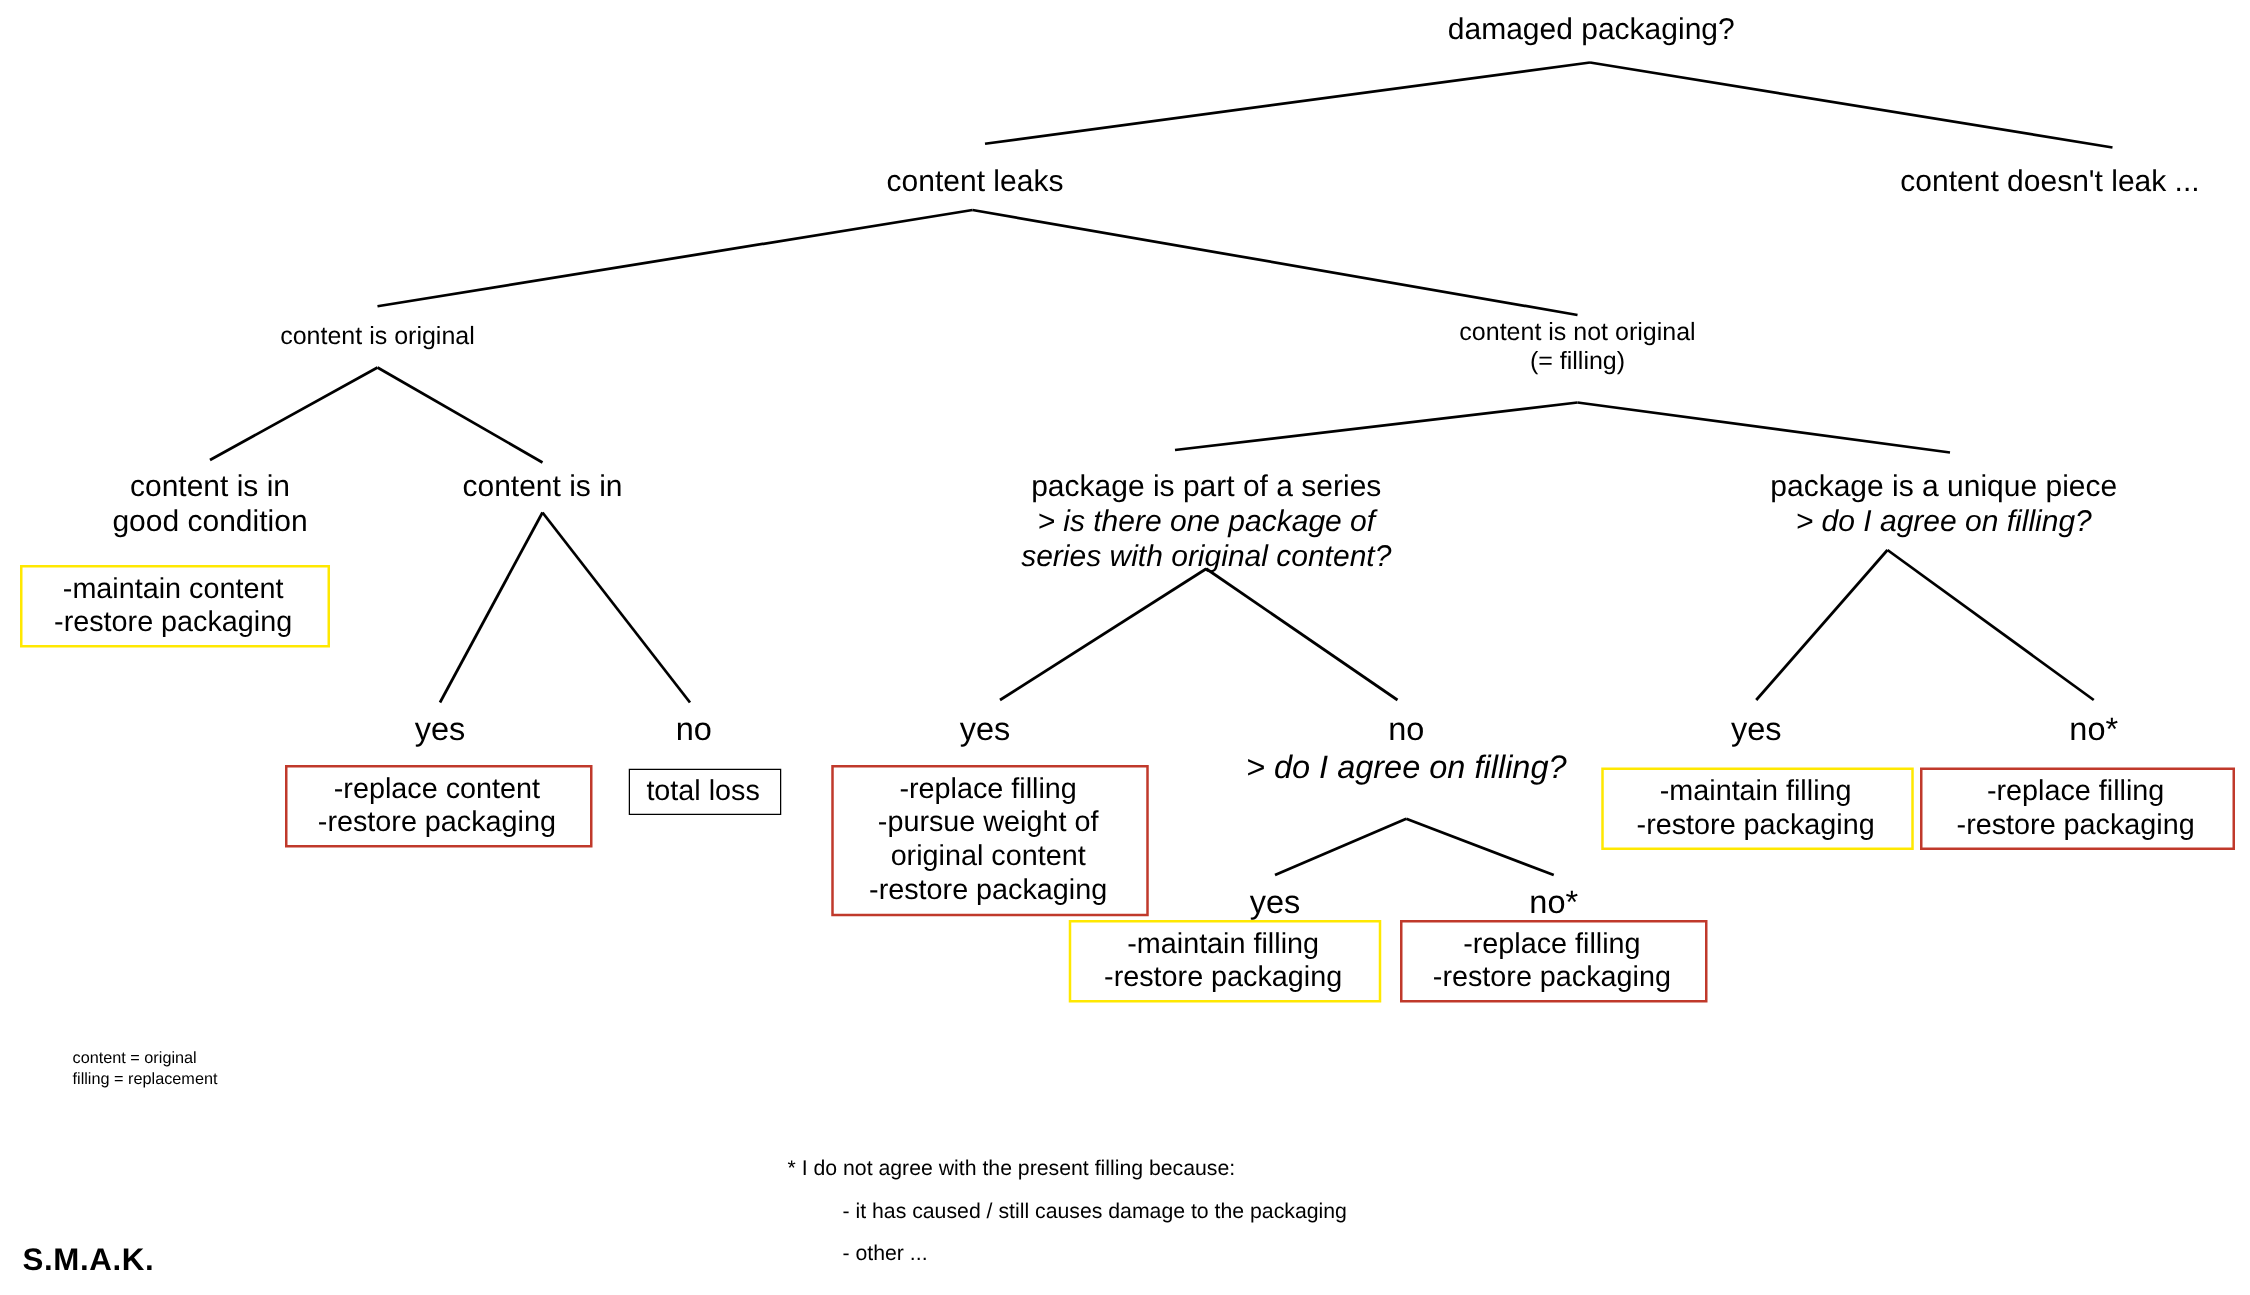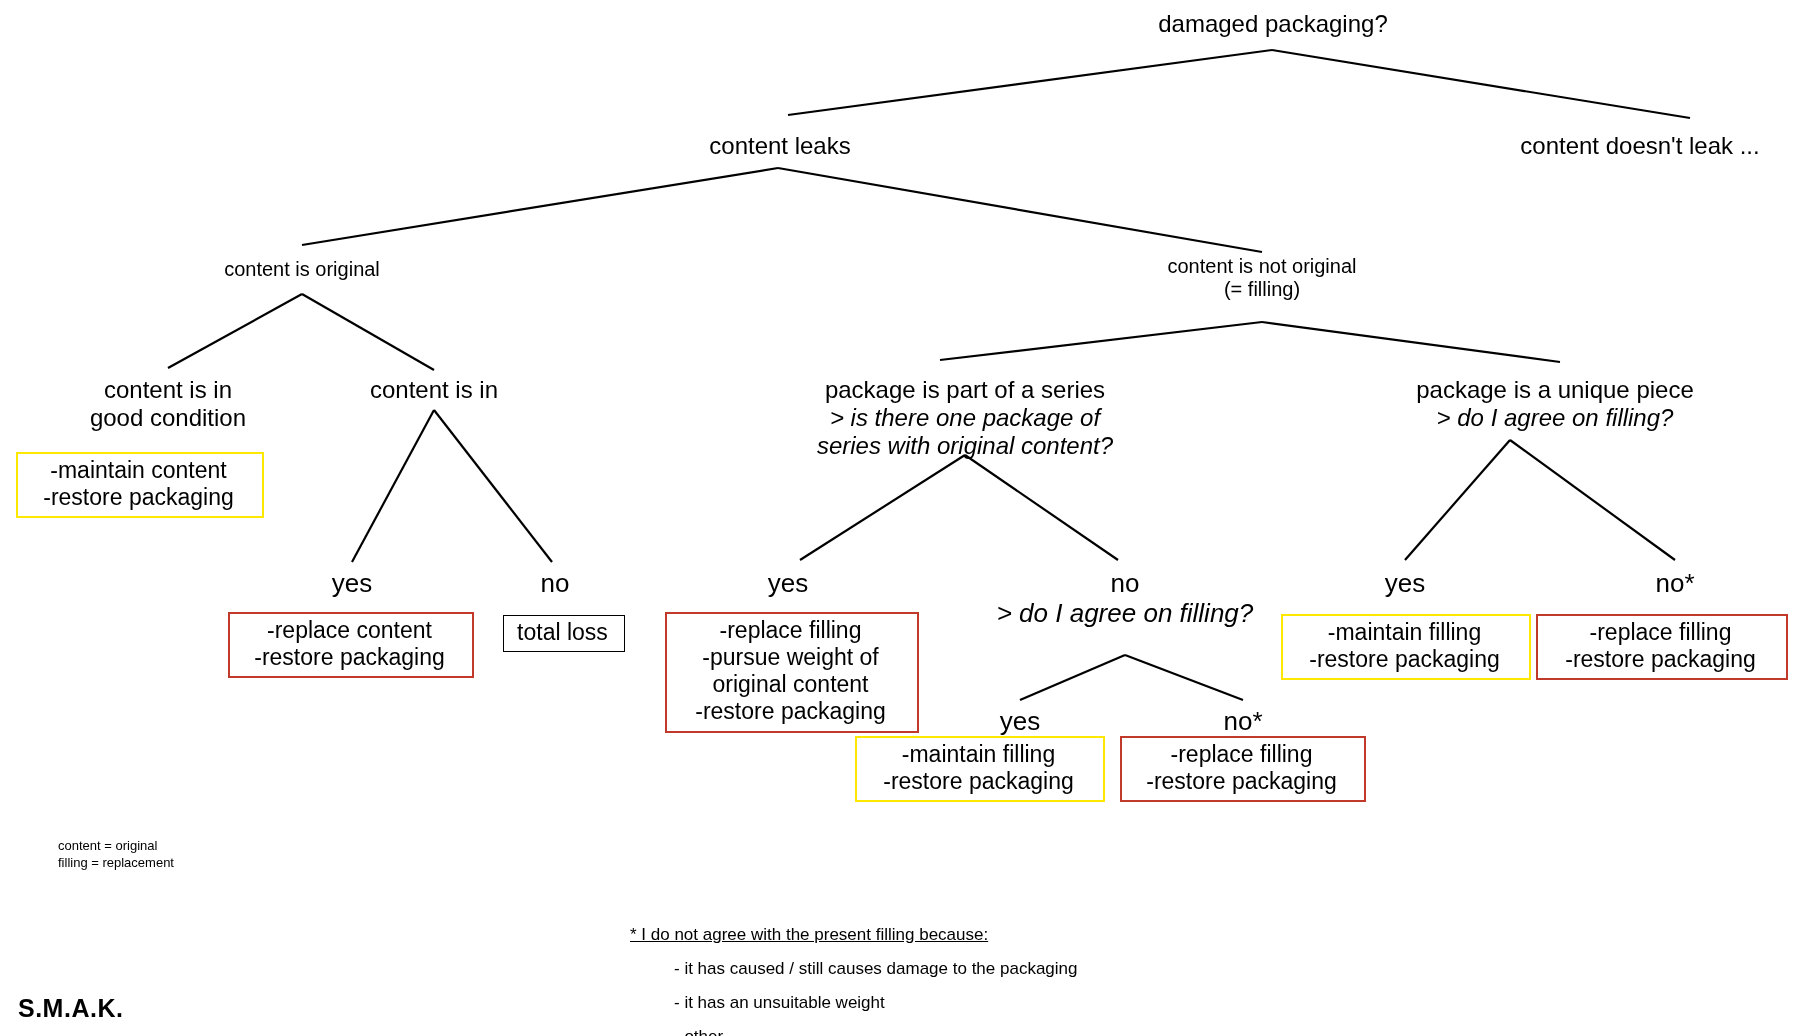--- a/index.html
+++ b/index.html
@@ -61,21 +61,21 @@
     line-height: 1.3;
     text-align: left;
     white-space: nowrap;
   }
   .footnote {
     position: absolute;
     font-size: 17px;
     text-align: left;
     white-space: nowrap;
   }
-  .footnote .fn-head { display: block; text-decoration: underline; }
+  .footnote .fn-head { display: block; }
   .footnote .fn-item {
     display: block;
     margin-left: 44px;
     margin-top: 14px;
   }
   .logo {
     position: absolute;
     font-size: 25px;
     font-weight: bold;
     letter-spacing: 0.5px;
@@ -234,21 +234,20 @@
   </div>
 
   <div class="legend" style="left:58px; top:838px;">
     <span class="ln">content = original</span>
     <span class="ln">filling = replacement</span>
   </div>
 
   <div class="footnote" style="left:630px; top:925px;">
     <span class="fn-head">* I do not agree with the present filling because:</span>
     <span class="fn-item">- it has caused / still causes damage to the packaging</span>
-    <span class="fn-item">- it has an unsuitable weight</span>
     <span class="fn-item">- other ...</span>
   </div>
 
   <div class="logo" style="left:18px; top:994px;">
     <span>S.M.A.K.</span>
   </div>
 
 </div>
 
 </body></html>

